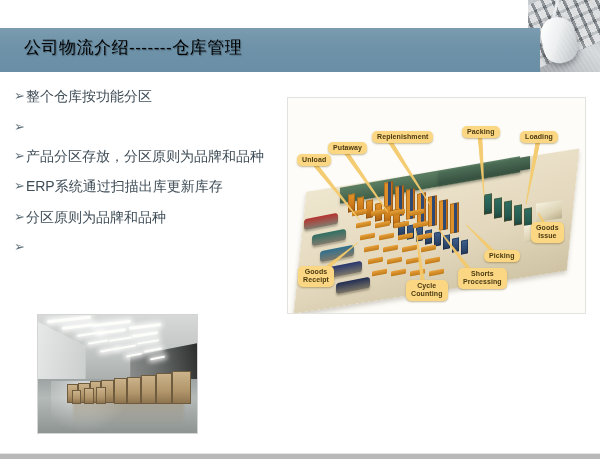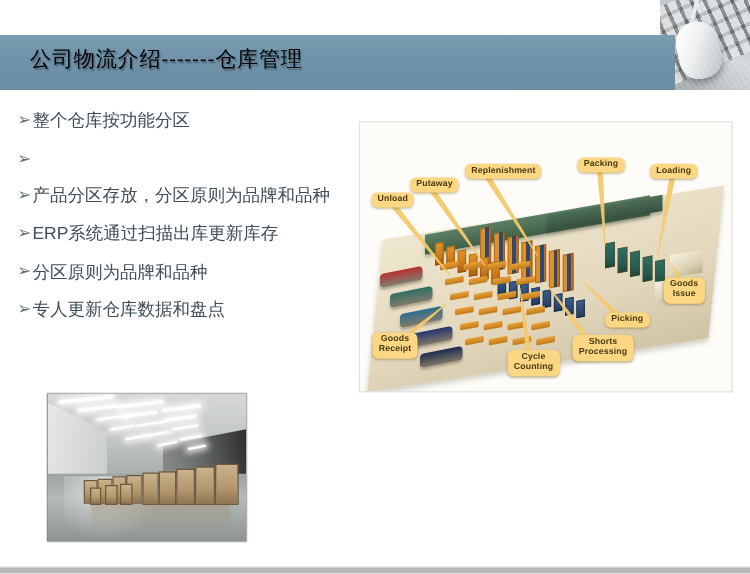--- a/index.html
+++ b/index.html
@@ -354,21 +354,20 @@
     <div class="bullet-row">
       <span class="bullet-marker">➢</span>
       <span class="bullet-label">ERP系统通过扫描出库更新库存</span>
     </div>
     <div class="bullet-row">
       <span class="bullet-marker">➢</span>
       <span class="bullet-label">分区原则为品牌和品种</span>
     </div>
     <div class="bullet-row">
       <span class="bullet-marker">➢</span>
-      <span class="bullet-label">专人更新仓库数据和盘点</span>
     </div>
   </div>
 
   <div id="warehouse-photo">
     <div class="ceiling"></div>
     <div class="wall-left"></div>
     <div class="wall-right"></div>
     <div class="floor"></div>
     <div class="floor-glare"></div>
     <div class="lights">

